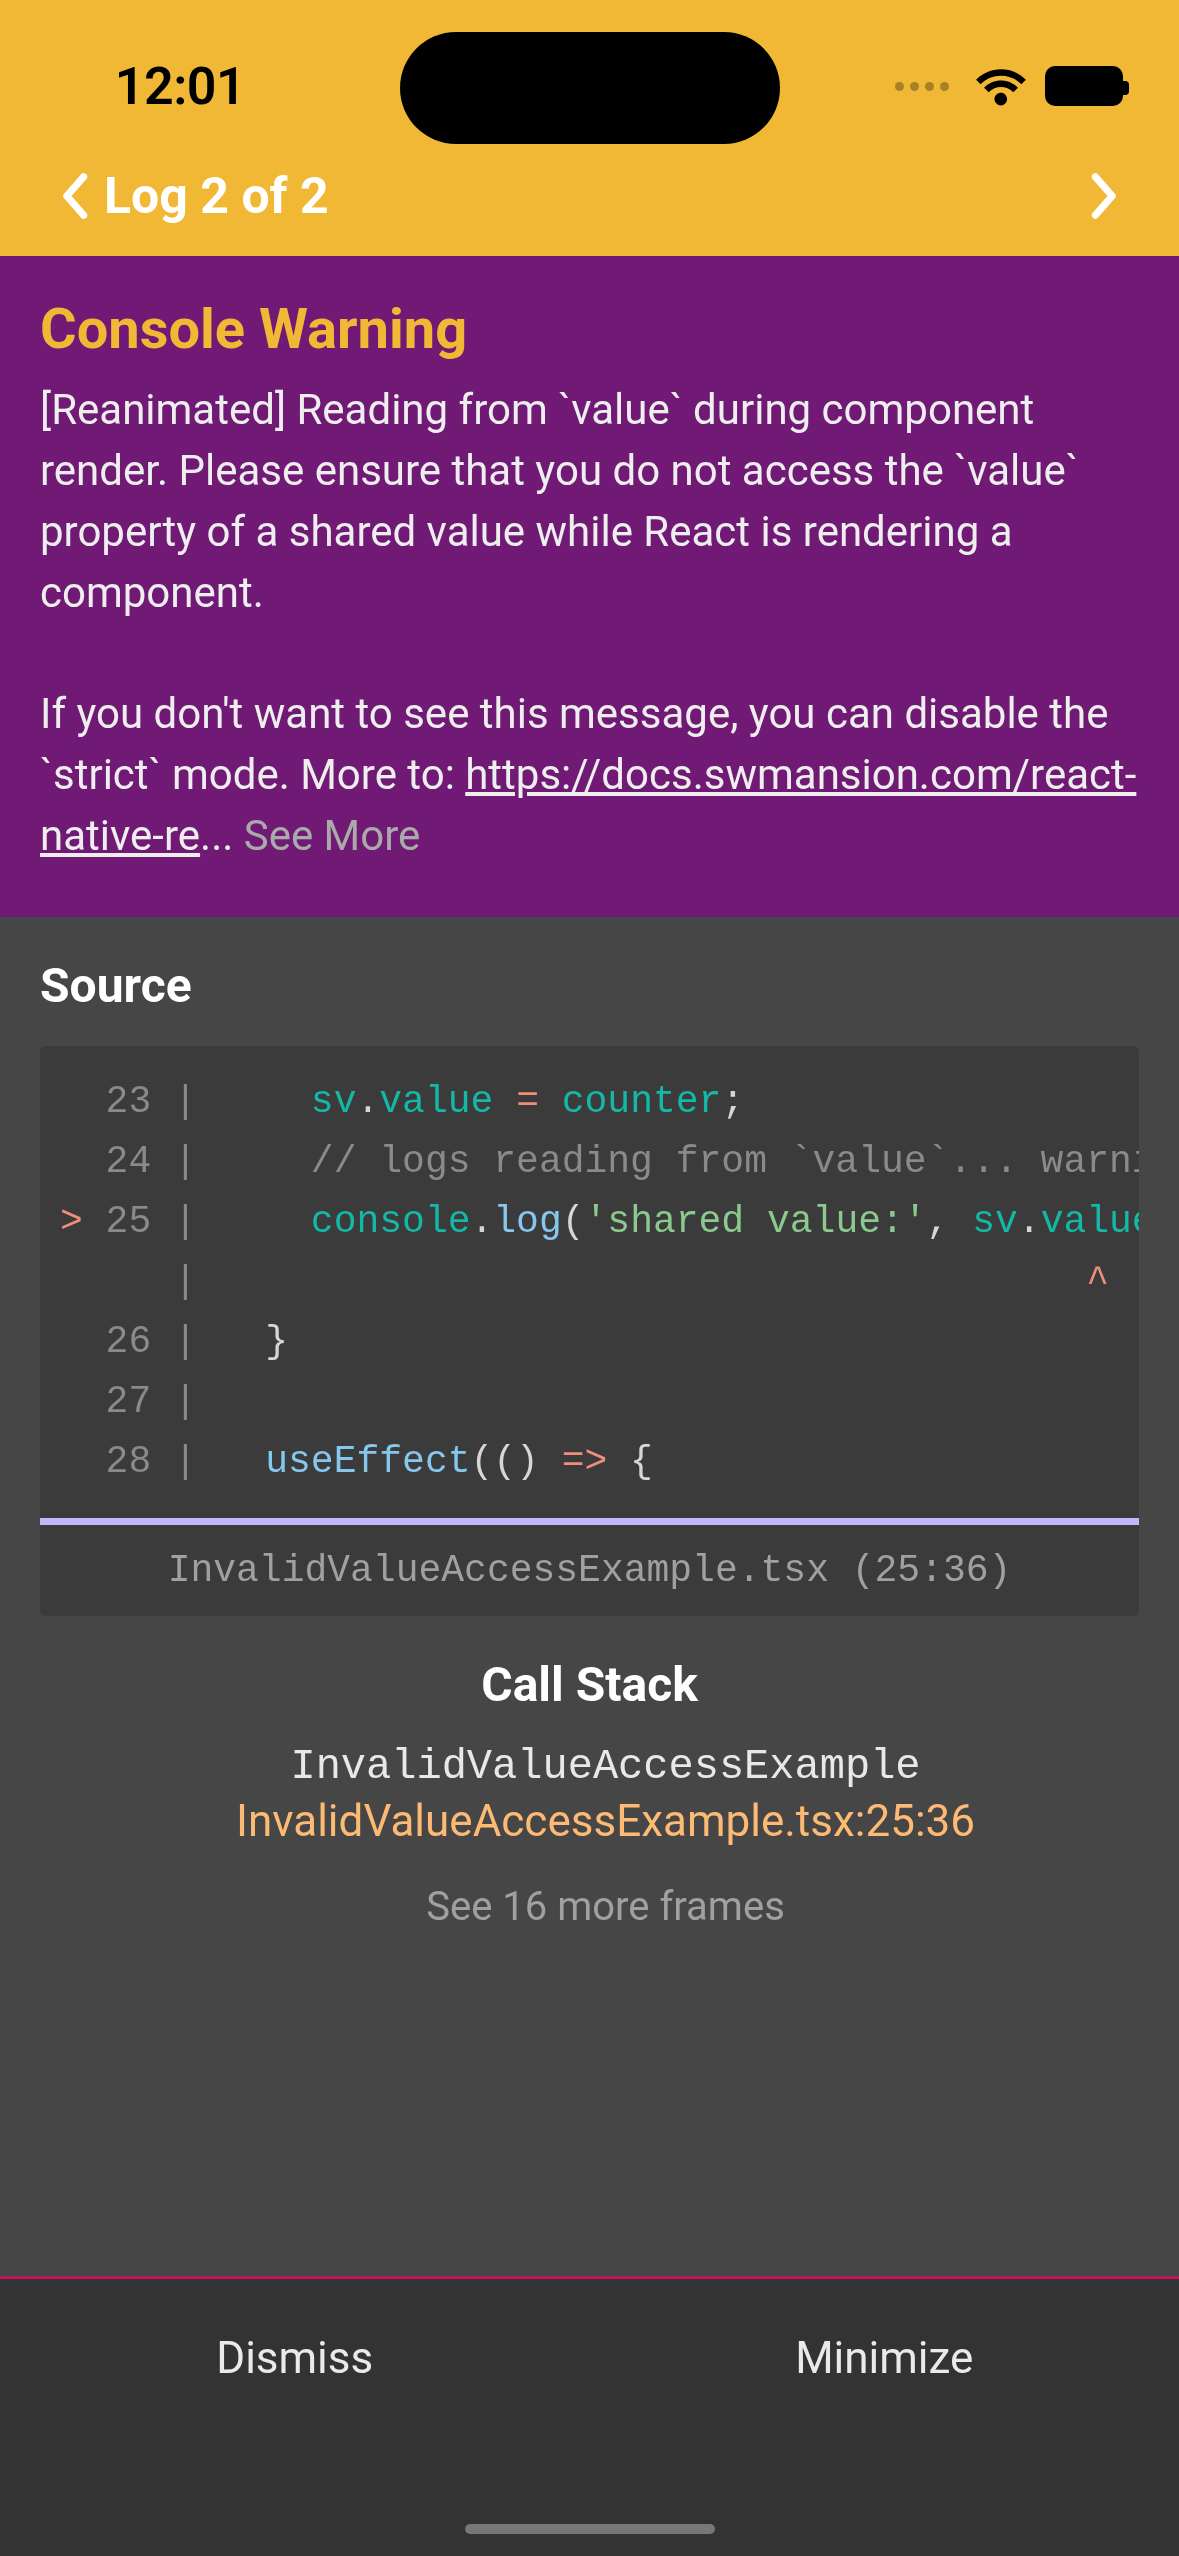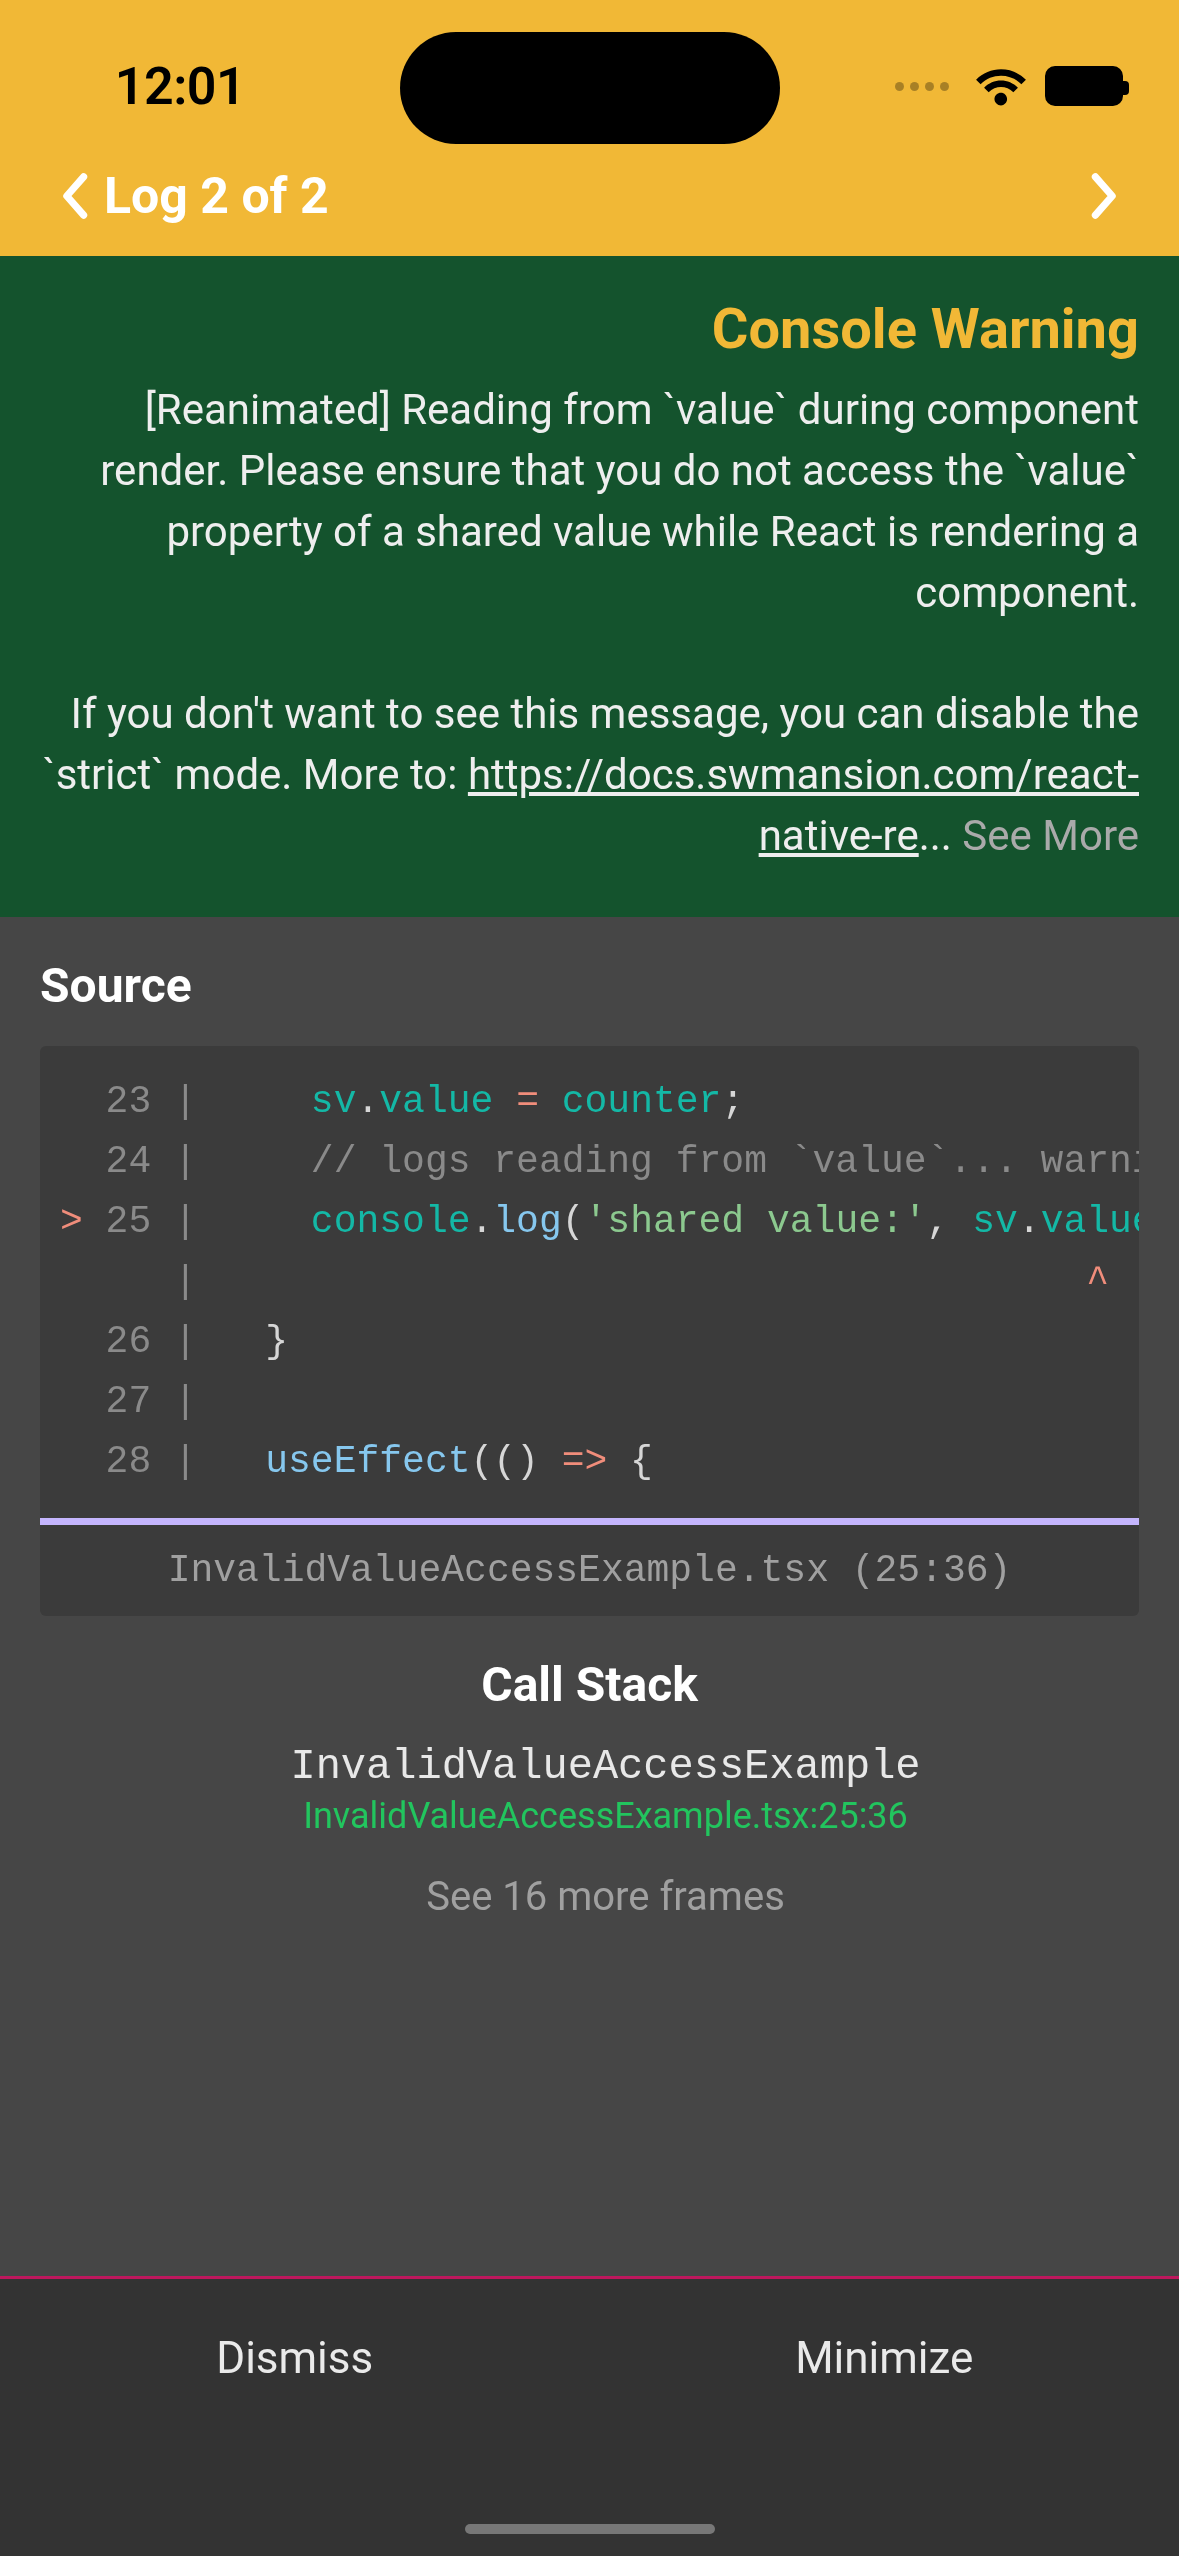--- a/index.html
+++ b/index.html
@@ -126,22 +126,21 @@
     font-weight: 700;
     color: #fff;
   }
   .section-title.warning {
     color: #F1B836;
     font-size: 56px;
   }
 
   .warning-block {
     padding: 40px 40px 50px 40px;
-    background: #14532d;
-    text-align: right;
+    background: #701a75;
   }
   .warning-text {
     color: #eeeeee;
     font-size: 42px;
     line-height: 1.45;
     margin-top: 18px;
   }
   .warning-text a {
     color: #eeeeee;
     text-decoration: underline;
@@ -198,22 +197,22 @@
   .frame {
     margin-top: 30px;
     margin-left: 32px;
   }
   .frame-fn {
     font-family: ui-monospace, Menlo, Monaco, "Courier New", monospace;
     font-size: 42px;
     color: #e8e8e8;
   }
   .frame-loc {
-    font-size: 36px;
-    color: #22c55e;
+    font-size: 44px;
+    color: #fdba74;
     margin-top: 4px;
   }
   .more-frames {
     margin-top: 36px;
     font-size: 40px;
     color: #a0a0a0;
     margin-left: 32px;
   }
 
   

